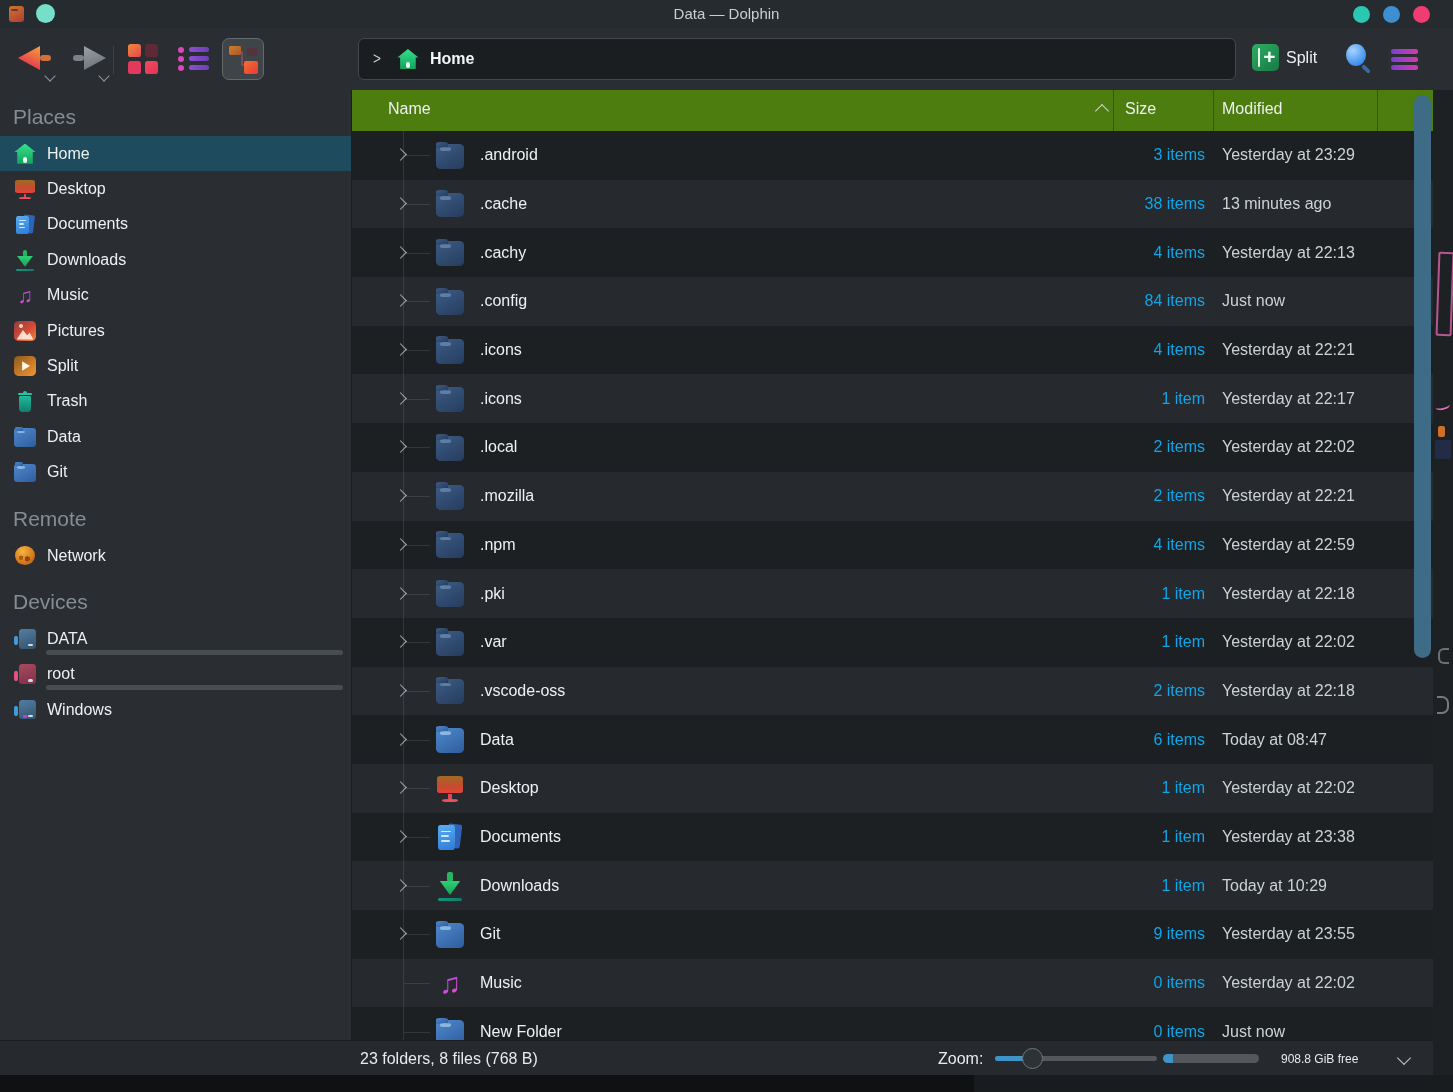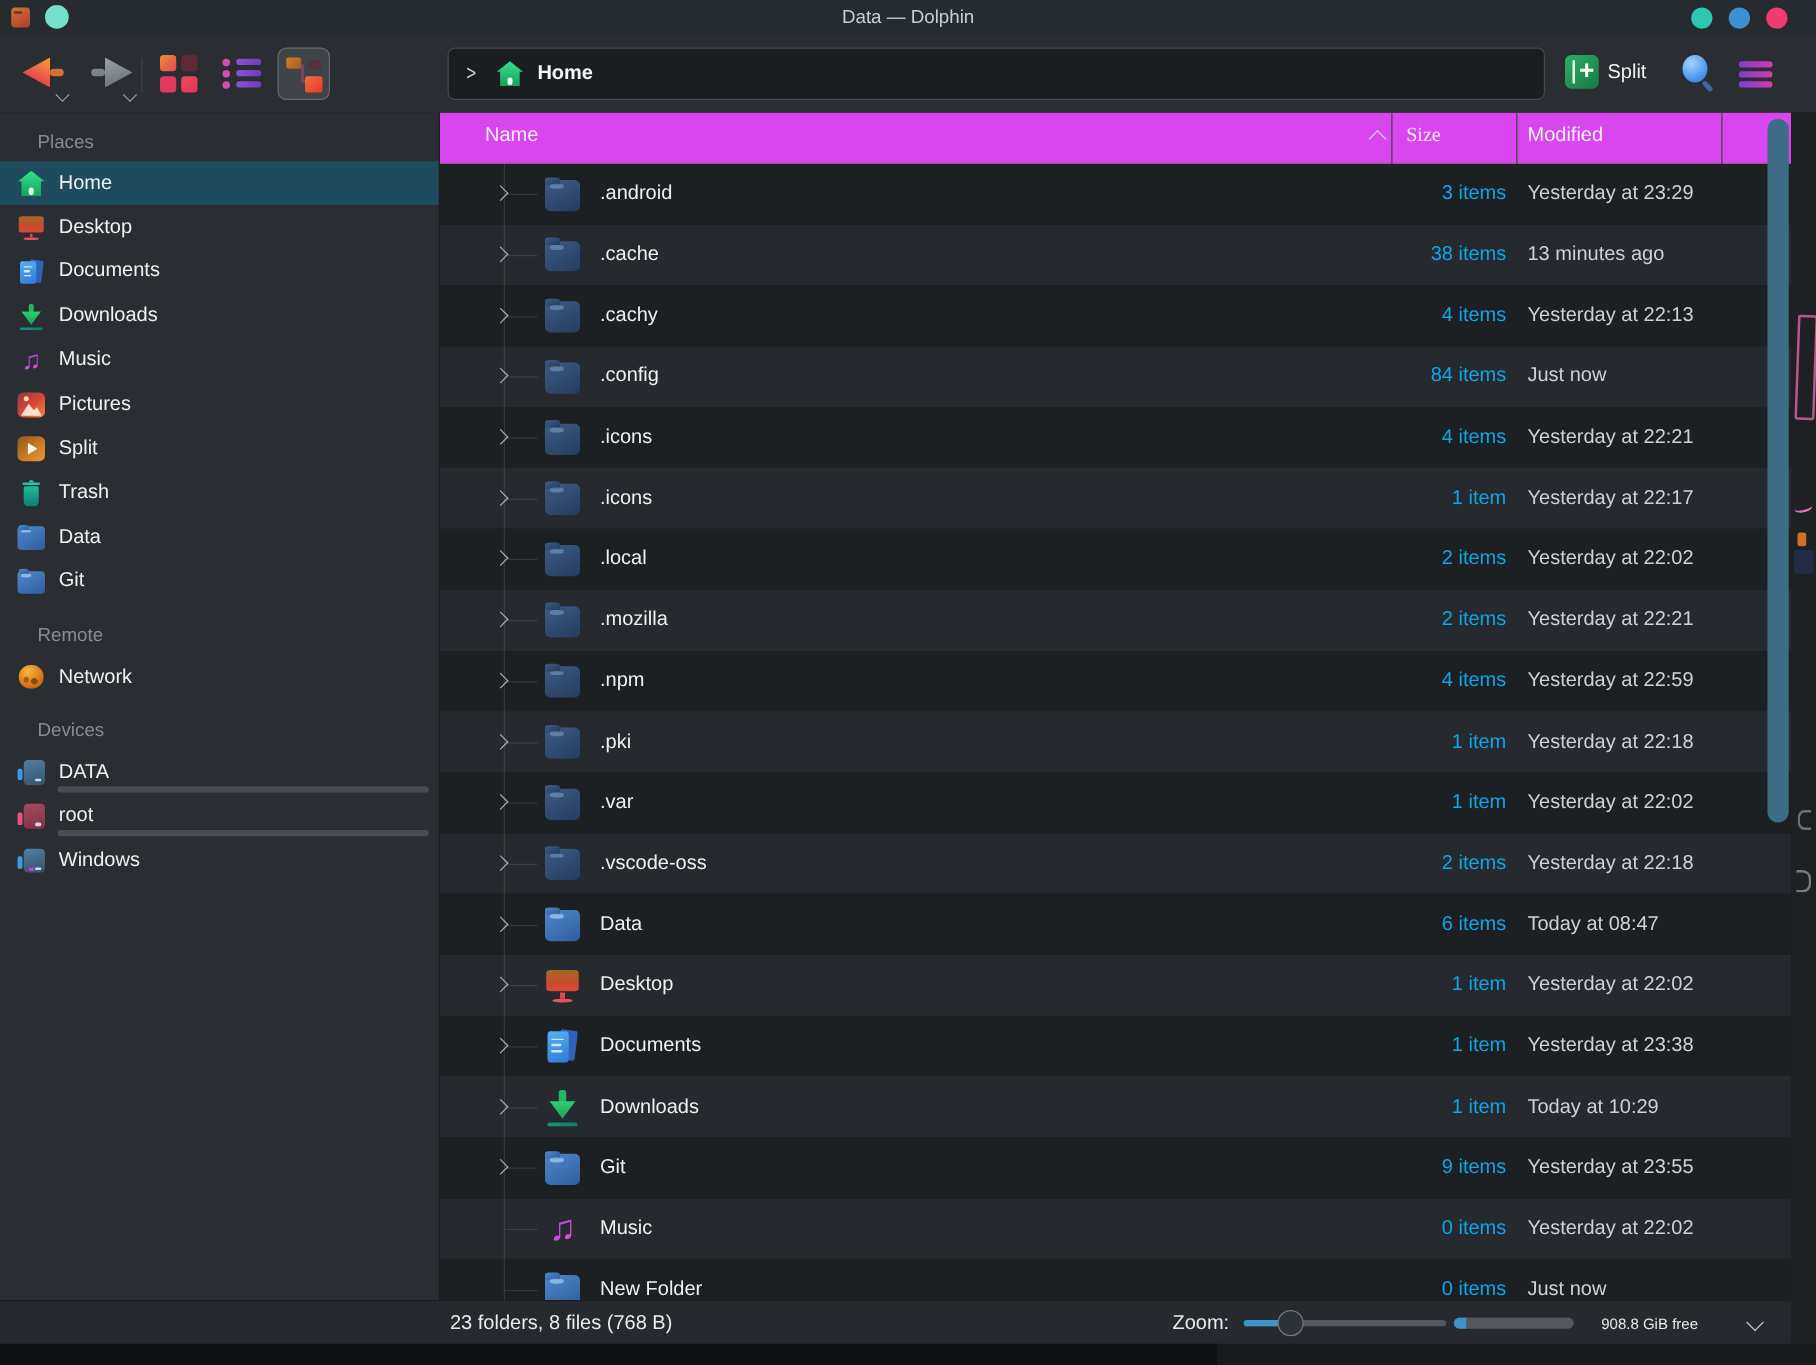--- a/index.html
+++ b/index.html
@@ -66,35 +66,35 @@
   .search-lens{position:absolute;left:2px;top:0;width:20px;height:22px;border-radius:50%;
     background:radial-gradient(circle at 35% 30%,#a6d4ff,#4e9af0 60%,#2f6fd0);}
   .search-handle{position:absolute;right:1px;bottom:1px;width:10px;height:4px;border-radius:2px;background:#3a6a9f;transform:rotate(45deg);}
   .ham{position:absolute;left:1391px;top:18px;}
   .ham span{display:block;width:27px;height:5px;border-radius:3px;margin:3px 0;
     background:linear-gradient(90deg,#7b3fd0,#d63bb0);}
 
   
   .sidebar{position:absolute;left:0;top:90px;width:352px;height:950px;background:#2a2e32;
     border-right:1px solid #1c1f21;box-sizing:border-box;padding-top:8px;overflow:hidden;}
-  .sec-label{padding:7px 0 7px 30px;color:#848d92;font-size:15px;}
+  .sec-label{padding:7px 0 7px 13px;color:#848d92;font-size:21px;}
   .sec-label.later{margin-top:10px;}
   .side-item{position:relative;display:flex;align-items:center;height:35.4px;padding-left:13px;font-size:16px;color:#eef1f2;}
   .side-item.selected{background:#1f4b5e;}
   .side-item .ii{margin-right:10px;flex:none;}
   .usage{position:absolute;left:46px;right:8px;bottom:2px;height:5px;border-radius:3px;background:#484d52;}
   .usage .fill{height:100%;border-radius:3px;background:#42a0d7;}
 
   
   .view{position:absolute;left:352px;top:90px;width:1081px;height:950px;background:#1e2125;overflow:hidden;}
-  .lheader{position:relative;height:41px;background:#d946ef;border-bottom:5px solid #84cc16;font-size:16px;color:#edf0f1;}
+  .lheader{position:relative;height:41px;background:#4d7c0f;border-bottom:5px solid #84cc16;font-size:16px;color:#edf0f1;}
   .lheader .h-name{position:absolute;left:36px;top:10px;}
   .h-sort{position:absolute;left:745px;top:16px;width:9px;height:9px;
     border-left:1.8px solid #cfd4d7;border-top:1.8px solid #cfd4d7;transform:rotate(45deg);}
-  .lheader .h-size{position:absolute;left:773px;top:10px;font-family:Liberation Serif, serif;}
+  .lheader .h-size{position:absolute;left:773px;top:10px;}
   .lheader .h-mod{position:absolute;left:870px;top:10px;}
   .h-sep{position:absolute;top:0;bottom:0;width:1px;background:#41464b;}
   .rows{position:absolute;left:0;top:41px;right:0;}
   .row{position:relative;height:48.7px;}
   .row:nth-child(odd){background:#1d2023;}
   .row:nth-child(even){background:#26292d;}
   .treeline{position:absolute;left:51px;top:0;bottom:0;width:1px;background:rgba(255,255,255,.10);}
   .treedash{position:absolute;left:52px;top:50%;width:26px;height:1px;background:rgba(255,255,255,.10);}
   .expander{position:absolute;left:44px;top:50%;width:8px;height:8px;margin-top:-5px;
     border-top:1.6px solid #a7adb2;border-right:1.6px solid #a7adb2;transform:rotate(45deg);background:none;}

